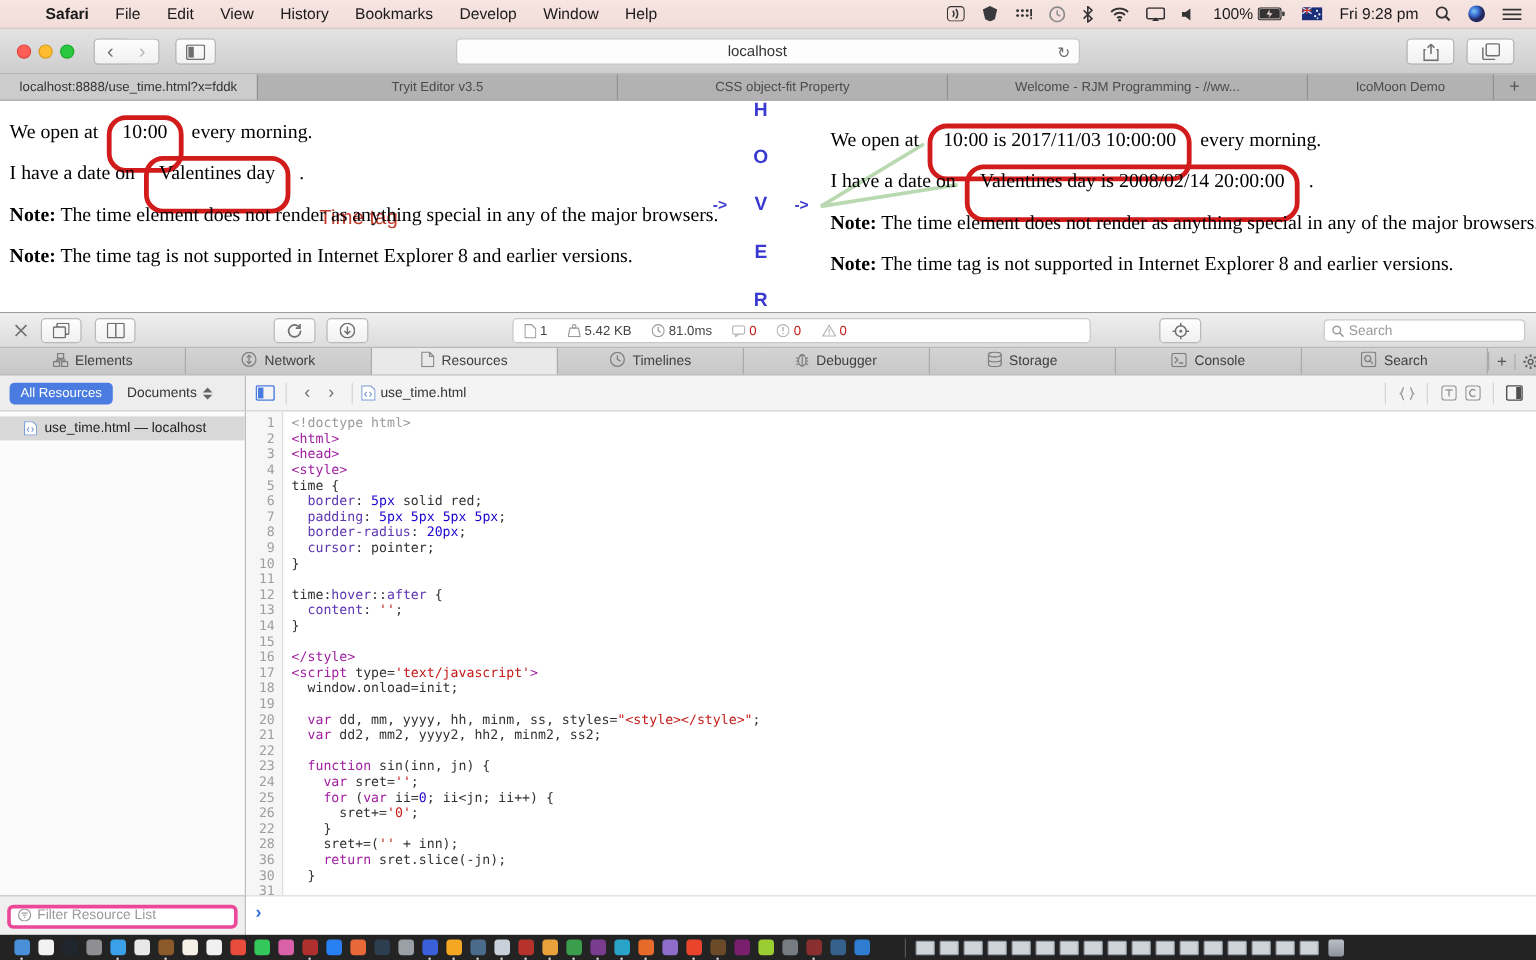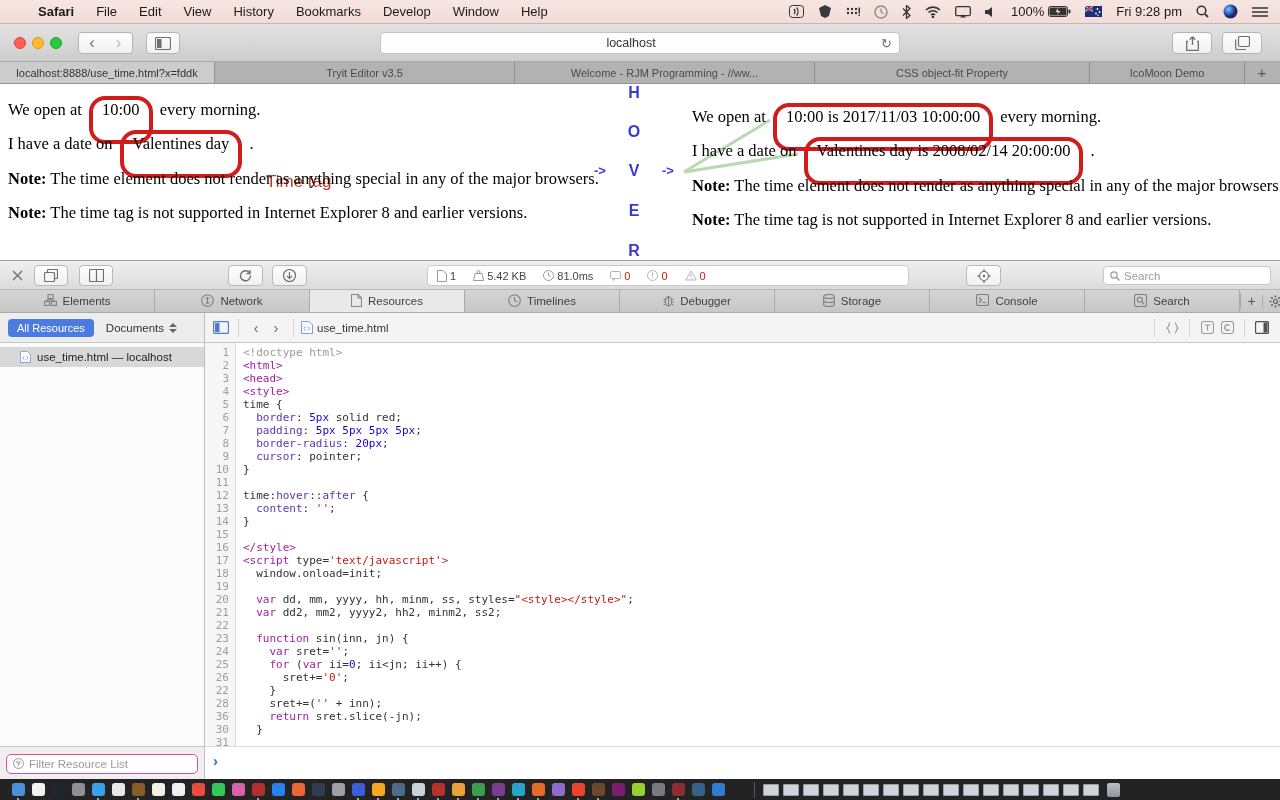--- a/index.html
+++ b/index.html
@@ -83,21 +83,21 @@
   
   #side-tree { position:absolute; left:0; top:82px; width:205px; height:403px; background:#fbfbfb; border-right:1px solid #bdbdbd; }
   #res-row { margin-top:4px; height:20px; background:#d8d8d8; display:flex; align-items:center; gap:6px; padding-left:20px; color:#222; }
   #code-wrap { position:absolute; left:205px; top:82px; width:1075px; height:403px; background:#fff; overflow:hidden; display:flex; font-family:"DejaVu Sans Mono",monospace; font-size:11px; line-height:13px; }
   #gutter { width:31px; background:#f6f6f6; border-right:1px solid #ddd; color:#9e9e9e; text-align:right; padding:3px 6px 0 0; }
   #code-lines { padding:3px 0 0 7px; white-space:pre; }
   .gy{color:#9a9a9a;} .tg{color:#a01fa0;} .kw{color:#a01fa0;} .pr{color:#5e35b1;} .nm{color:#1c00cf;} .st{color:#c41a16;} .pl{color:#333;}
 
   
   #side-filter { position:absolute; left:0; top:485px; width:205px; height:34px; background:#efefef; border-top:1px solid #c6c6c6; border-right:1px solid #bdbdbd; display:flex; align-items:center; }
-  #filter-field { margin-left:6px; width:192px; height:20px; background:#fff; border:1px solid #ec4899; border-radius:5px; display:flex; align-items:center; gap:5px; padding:0 6px; color:#9a9a9a; font-size:11.5px; }
+  #filter-field { margin-left:6px; width:192px; height:20px; background:#fff; border:3px solid #ec4899; border-radius:5px; display:flex; align-items:flex-start; gap:5px; padding:0 6px; color:#9a9a9a; font-size:11.5px; }
   #console-row { position:absolute; left:205px; top:485px; width:1075px; height:34px; background:#fff; border-top:1px solid #ddd; }
   #prompt { position:absolute; left:8px; top:5px; color:#2f6fd6; font-size:15px; font-weight:bold; }
 
   
   #dock { position:absolute; left:0; top:779px; width:1280px; height:21px; background:#232323; display:flex; align-items:center; padding-left:12px; }
   .dapp { width:13px; height:13px; border-radius:3px; margin-right:7px; position:relative; flex:none; }
   .dapp.running:after { content:""; position:absolute; left:5px; bottom:-4px; width:2px; height:2px; border-radius:50%; background:#d6d6d6; }
   #dock-div { width:1px; height:16px; background:#555; margin:0 8px 0 2px; flex:none; }
   .dthumb { width:16px; height:12px; background:#cfd4da; border:1px solid #9aa0a8; border-radius:1px; margin-right:4px; flex:none; }
   #trash { width:13px; height:14px; background:linear-gradient(#b9bec5,#8f959d); border-radius:2px; margin-left:4px; flex:none; }
@@ -230,22 +230,22 @@
     <svg width="15" height="14" viewBox="0 0 15 14">
         <rect x="3.5" y="0.5" width="11" height="10" rx="1.5" fill="none" stroke="#6f6f6f" stroke-width="1.2"></rect>
         <path d="M0.7 3.5 V12.3 a1.2 1.2 0 0 0 1.2 1.2 H11" fill="none" stroke="#6f6f6f" stroke-width="1.2"></path>
       </svg>
   </div>
 </div>
 
 <div id="tabbar">
     <div class="btab active" style="width: 215px;">localhost:8888/use_time.html?x=fddk</div>
     <div class="btab" style="width: 300px;">Tryit Editor v3.5</div>
+    <div class="btab" style="width: 275px;">CSS object-fit Property</div>
     <div class="btab" style="width: 300px;">Welcome - RJM Programming - //ww...</div>
-    <div class="btab" style="width: 275px;">CSS object-fit Property</div>
     <div class="btab" style="width: 155px;">IcoMoon Demo</div>
     <div id="newtab">+</div>
   </div>
 
 <div id="page">
   <svg id="connector-svg" width="1280" height="176">
     <line x1="684" y1="88" x2="770" y2="36" stroke="#b9d9b0" stroke-width="3"></line>
     <line x1="684" y1="88" x2="798" y2="70" stroke="#b9d9b0" stroke-width="3"></line>
   </svg>
   <div id="time-tag-heading">Time tag</div>

